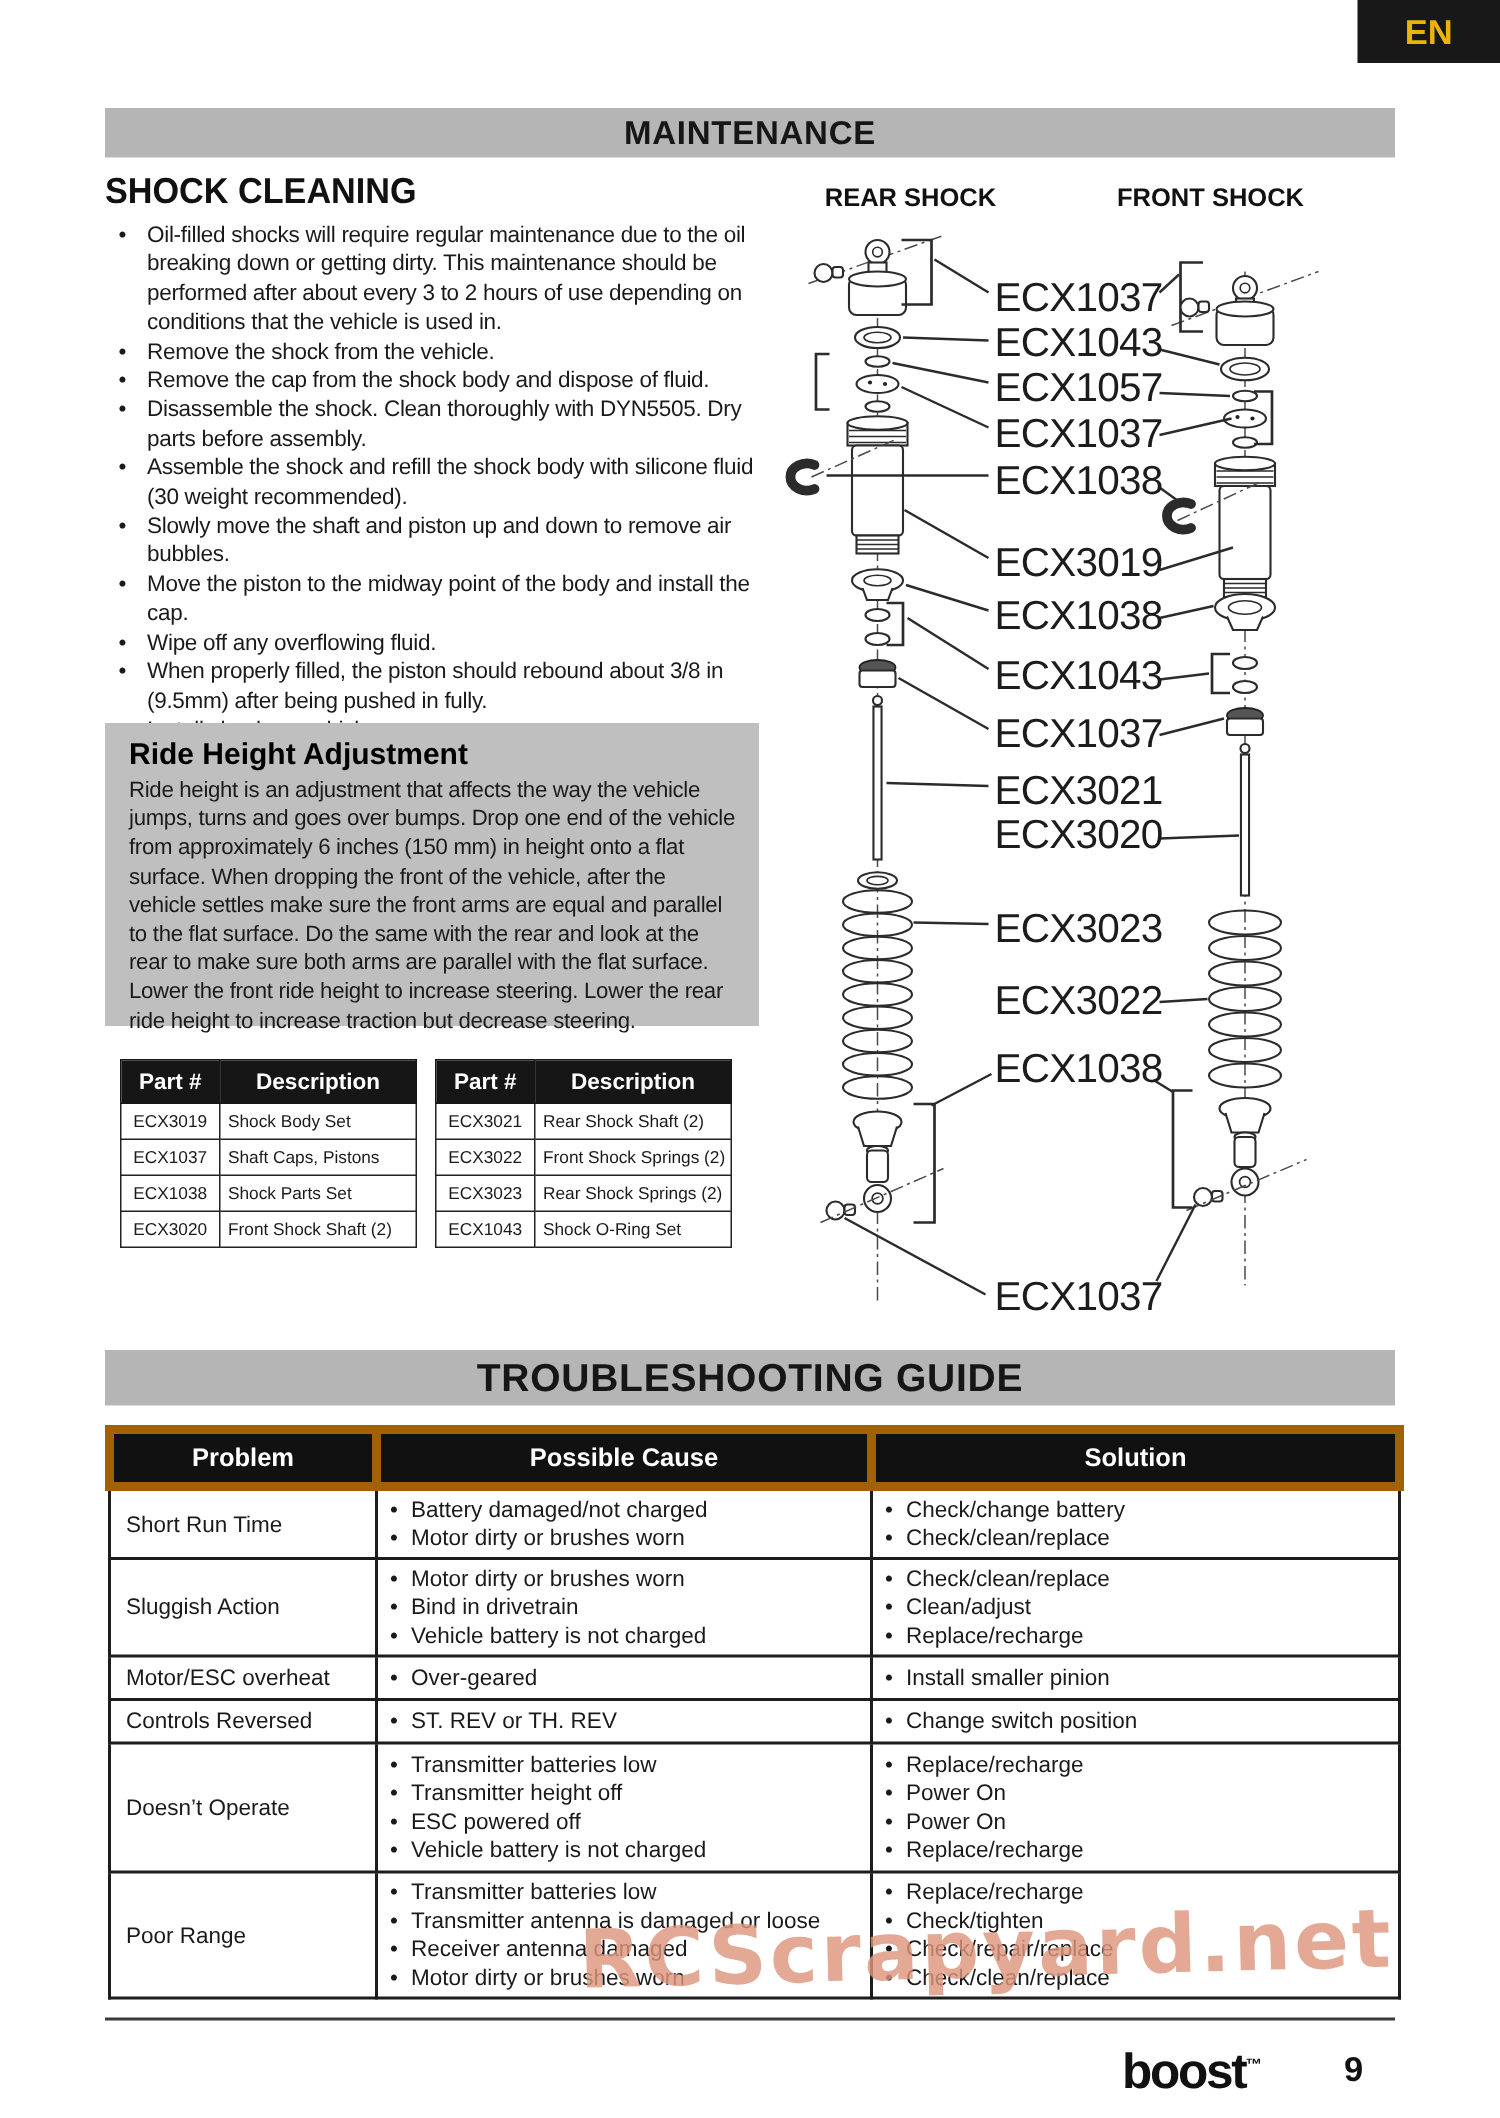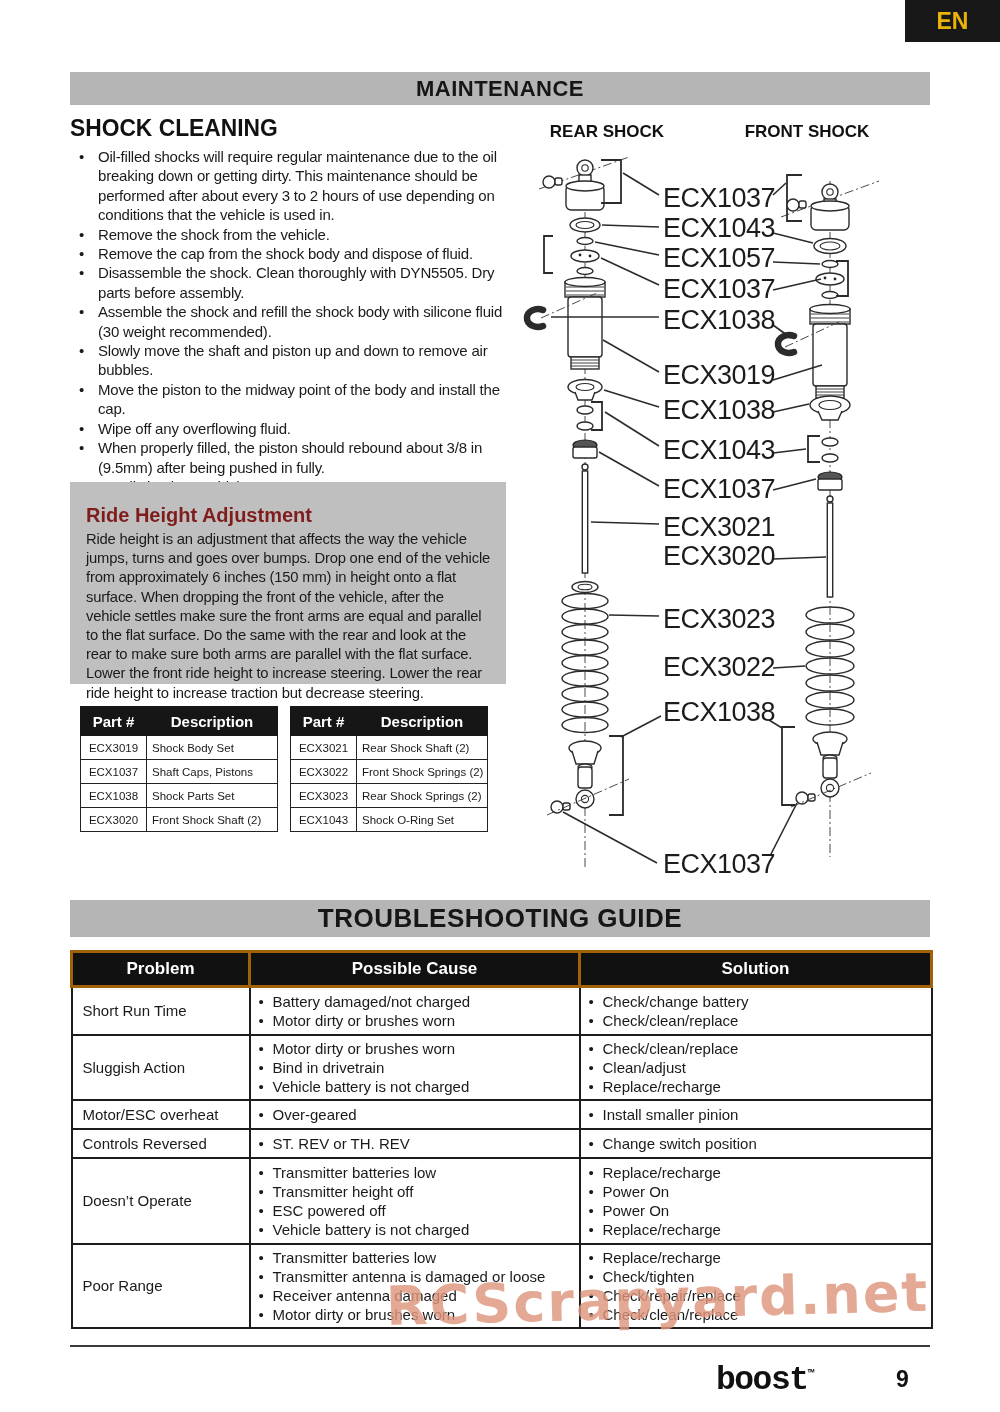--- a/index.html
+++ b/index.html
@@ -30,21 +30,21 @@
   }
   ul.bullets { list-style:none; margin:0; padding:0; font-size:15px; letter-spacing:-0.2px; line-height:19.4px; }
   ul.bullets li { position:relative; padding-left:28px; }
   ul.bullets li::before { content:"\2022"; position:absolute; left:9px; }
 
   
   .ride-box {
     position:absolute; left:70px; top:482px; width:436px; height:202px;
     background:#bfbfbf; box-sizing:border-box; padding:10px 14px 0 16px;
   }
-  .ride-box h3 { margin:12px 0 3px 0; font-size:20px; color:#7f1d1d; }
+  .ride-box h3 { margin:0 0 3px 0; font-size:20px; color:#000000; }
   .ride-box p { margin:0; font-size:14.8px; letter-spacing:-0.2px; line-height:19.2px; }
 
   
   .parts-table { position:absolute; top:706px; border-collapse:collapse; table-layout:fixed; width:197px; background:#fff; }
   .parts-left  { left:80px; }
   .parts-right { left:290px; }
   .parts-table th {
     background:#161616; color:#fff; font-size:15px; font-weight:bold;
     height:26px; border:1.5px solid #161616; text-align:center;
   }
@@ -70,38 +70,38 @@
   .clip { fill:none; stroke:#2b2b2b; stroke-width:6.5; stroke-linecap:round; }
   .dark { fill:#555; stroke:#222; stroke-width:1.2; }
 
   
   .ts-table {
     position:absolute; left:70px; top:950px; width:860px;
     border-collapse:collapse; table-layout:fixed; background:#fff;
   }
   .ts-table th {
     background:#111; color:#fff; font-size:17px; font-weight:bold;
-    height:30px; border:3px solid #a16207; text-align:center;
+    height:30px; border:6px solid #a16207; text-align:center;
   }
   .ts-table td { border:2px solid #1d1d1d; font-size:15px; vertical-align:middle; padding:3px 8px; }
   .ts-table td.prob { padding-left:10px; }
   .ts-table ul { list-style:none; margin:0; padding:0; line-height:19px; }
   .ts-table ul li { position:relative; padding-left:14px; }
   .ts-table ul li::before { content:"\2022"; position:absolute; left:0; }
 
   
   .watermark {
     position:absolute; left:386px; top:1268px; font-size:54px; font-weight:bold;
     font-family:"DejaVu Sans", sans-serif; color:rgba(222,150,124,0.82);
     transform:rotate(-1.5deg); letter-spacing:2px; white-space:nowrap; pointer-events:none;
   }
   .footer-rule { position:absolute; left:70px; top:1345px; width:860px; height:2px; background:#3a3a3a; }
   .brand {
-    position:absolute; left:716px; top:1362px; font-size:33px; font-weight:900;
-    font-family:Liberation Mono, monospace; letter-spacing:-1.5px; color:#111;
+    position:absolute; left:748px; top:1362px; font-size:33px; font-weight:900;
+    font-family:Liberation Sans, sans-serif; letter-spacing:-1.5px; color:#111;
   }
   .brand sup { font-size:11px; letter-spacing:0; }
   .page-num { position:absolute; left:896px; top:1366px; font-size:23px; font-weight:bold; color:#111; }
 </style>
 </head>
 <body>
 
 <div class="page">
 
   <div class="en-badge">EN</div>

